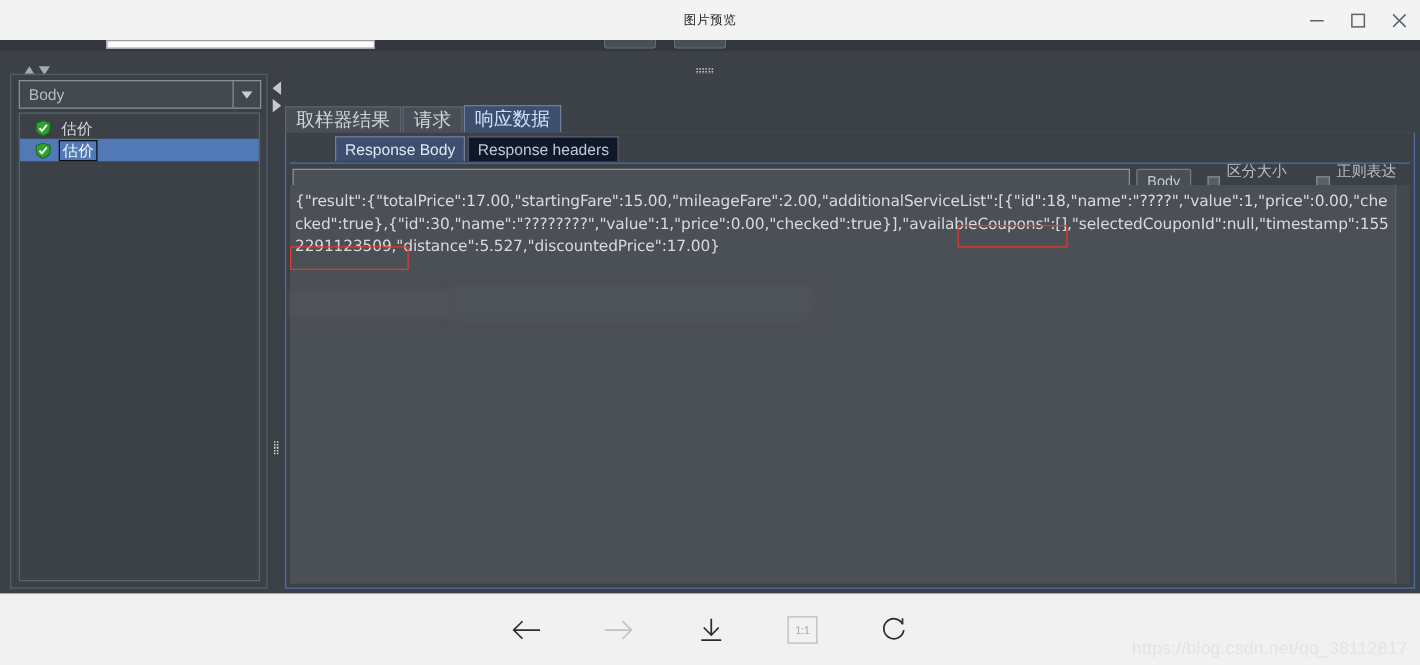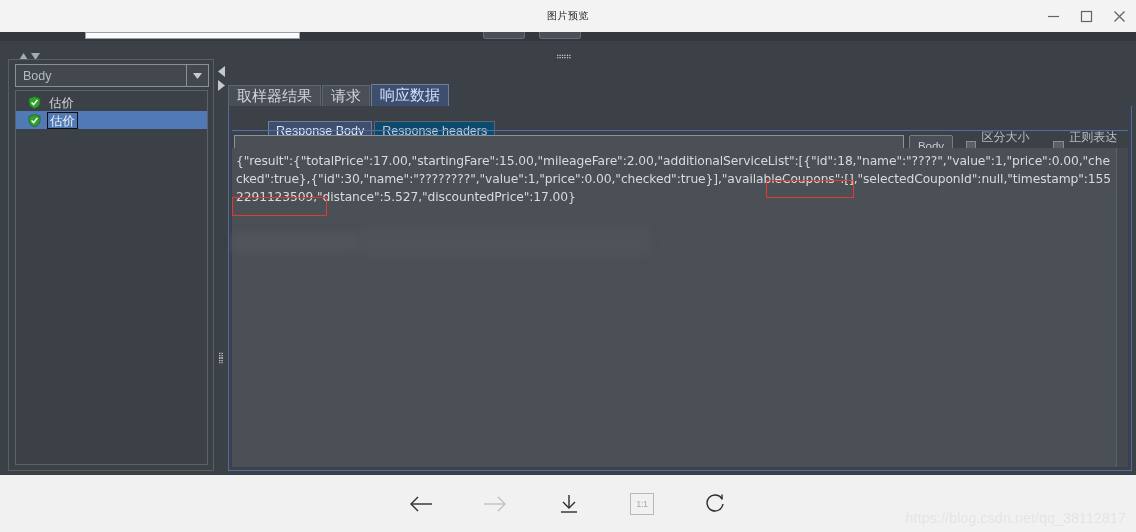--- a/index.html
+++ b/index.html
@@ -266,35 +266,35 @@
     right: 0;
     bottom: 0;
     border: 1px solid #4f6ea8;
     border-top: none;
     box-sizing: border-box;
     background: #3c4047;
   }
   #sub-tabs {
     position: absolute;
     left: 3px;
-    top: 14px;
+    top: 3px;
     height: 21px;
     display: flex;
-    align-items: center;
+    align-items: flex-start;
     gap: 2px;
     padding-left: 36px;
   }
   .sub-tab {
     height: 20px;
     padding: 0 7px;
     display: flex;
     align-items: center;
     font-size: 12.5px;
     color: #c3c9d1;
-    background: #0c4a6e;
+    background: #0f172a;
     border: 1px solid #5f656e;
     border-bottom: none;
     box-sizing: border-box;
   }
   .sub-tab.active {
     color: #dfe7f4;
     background: #3d4e6e;
     border-color: #6f7e9a;
   }
   #find-row {

